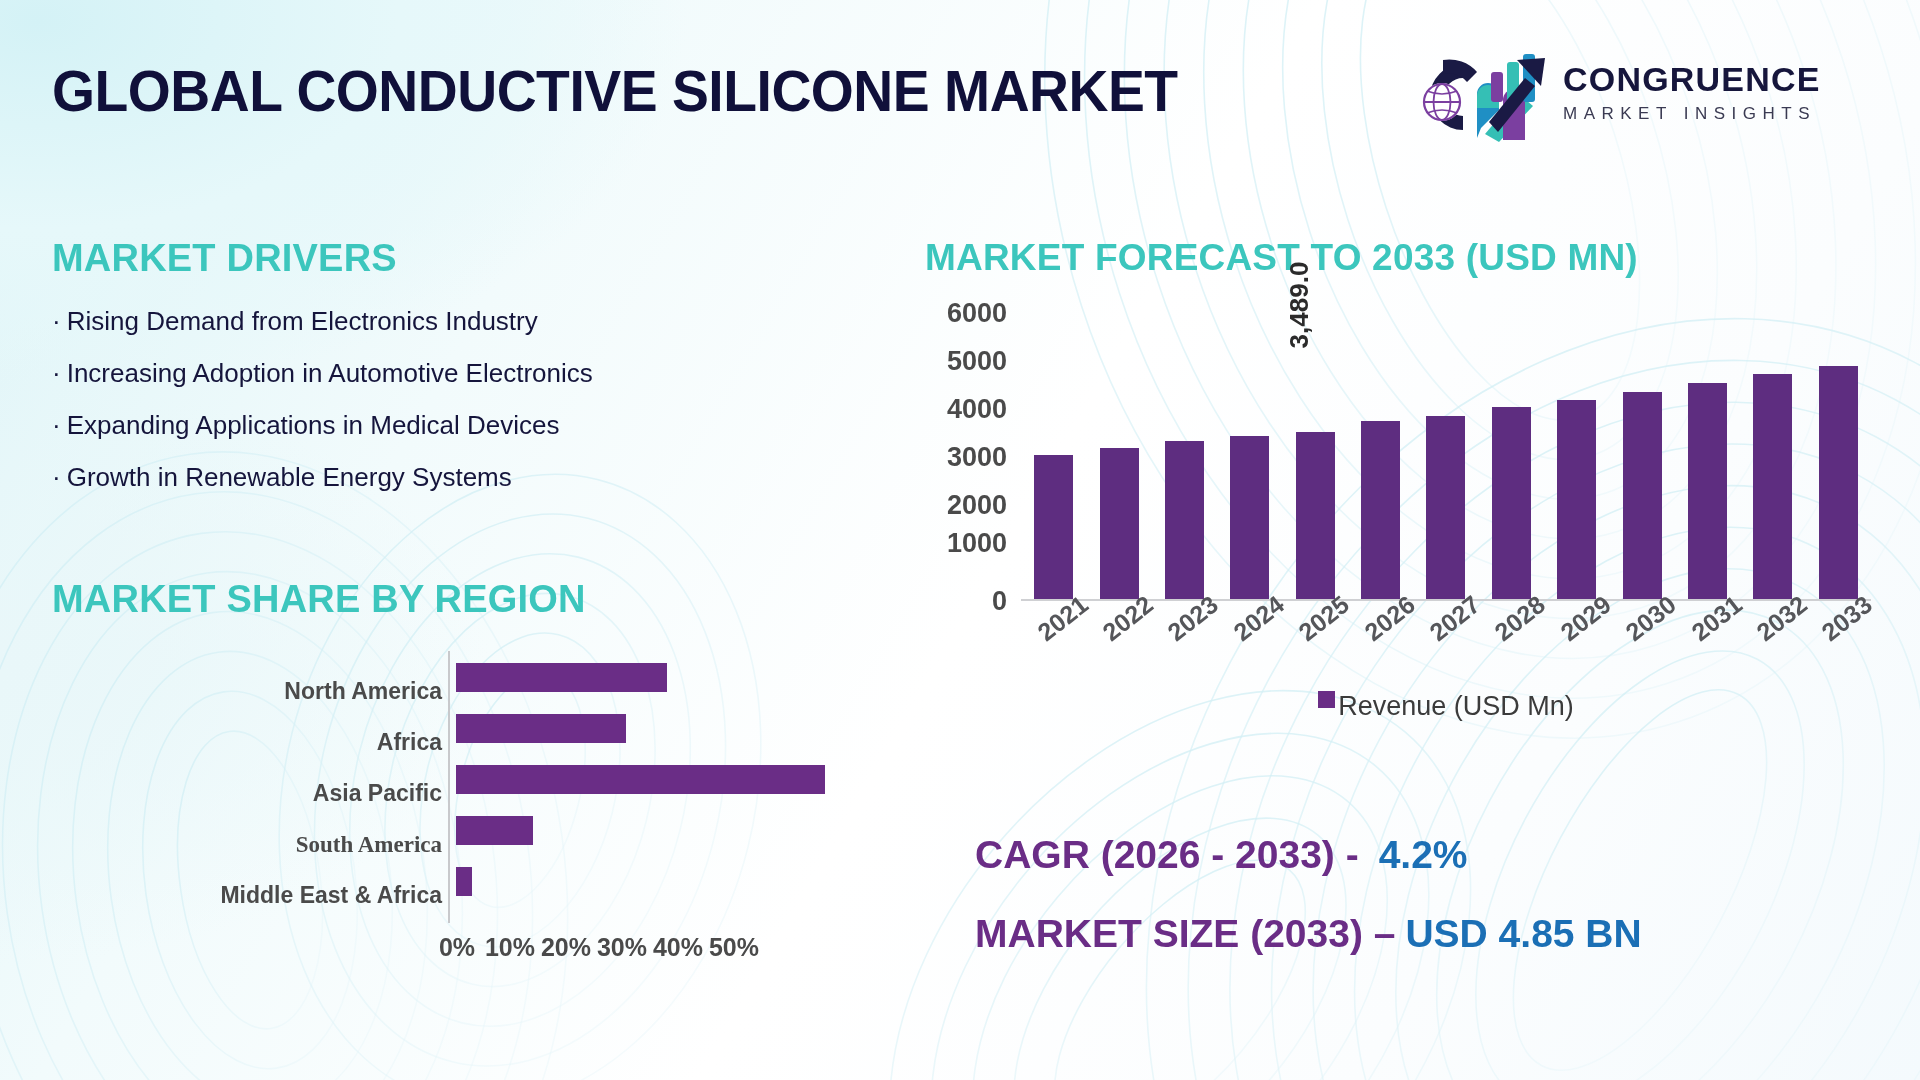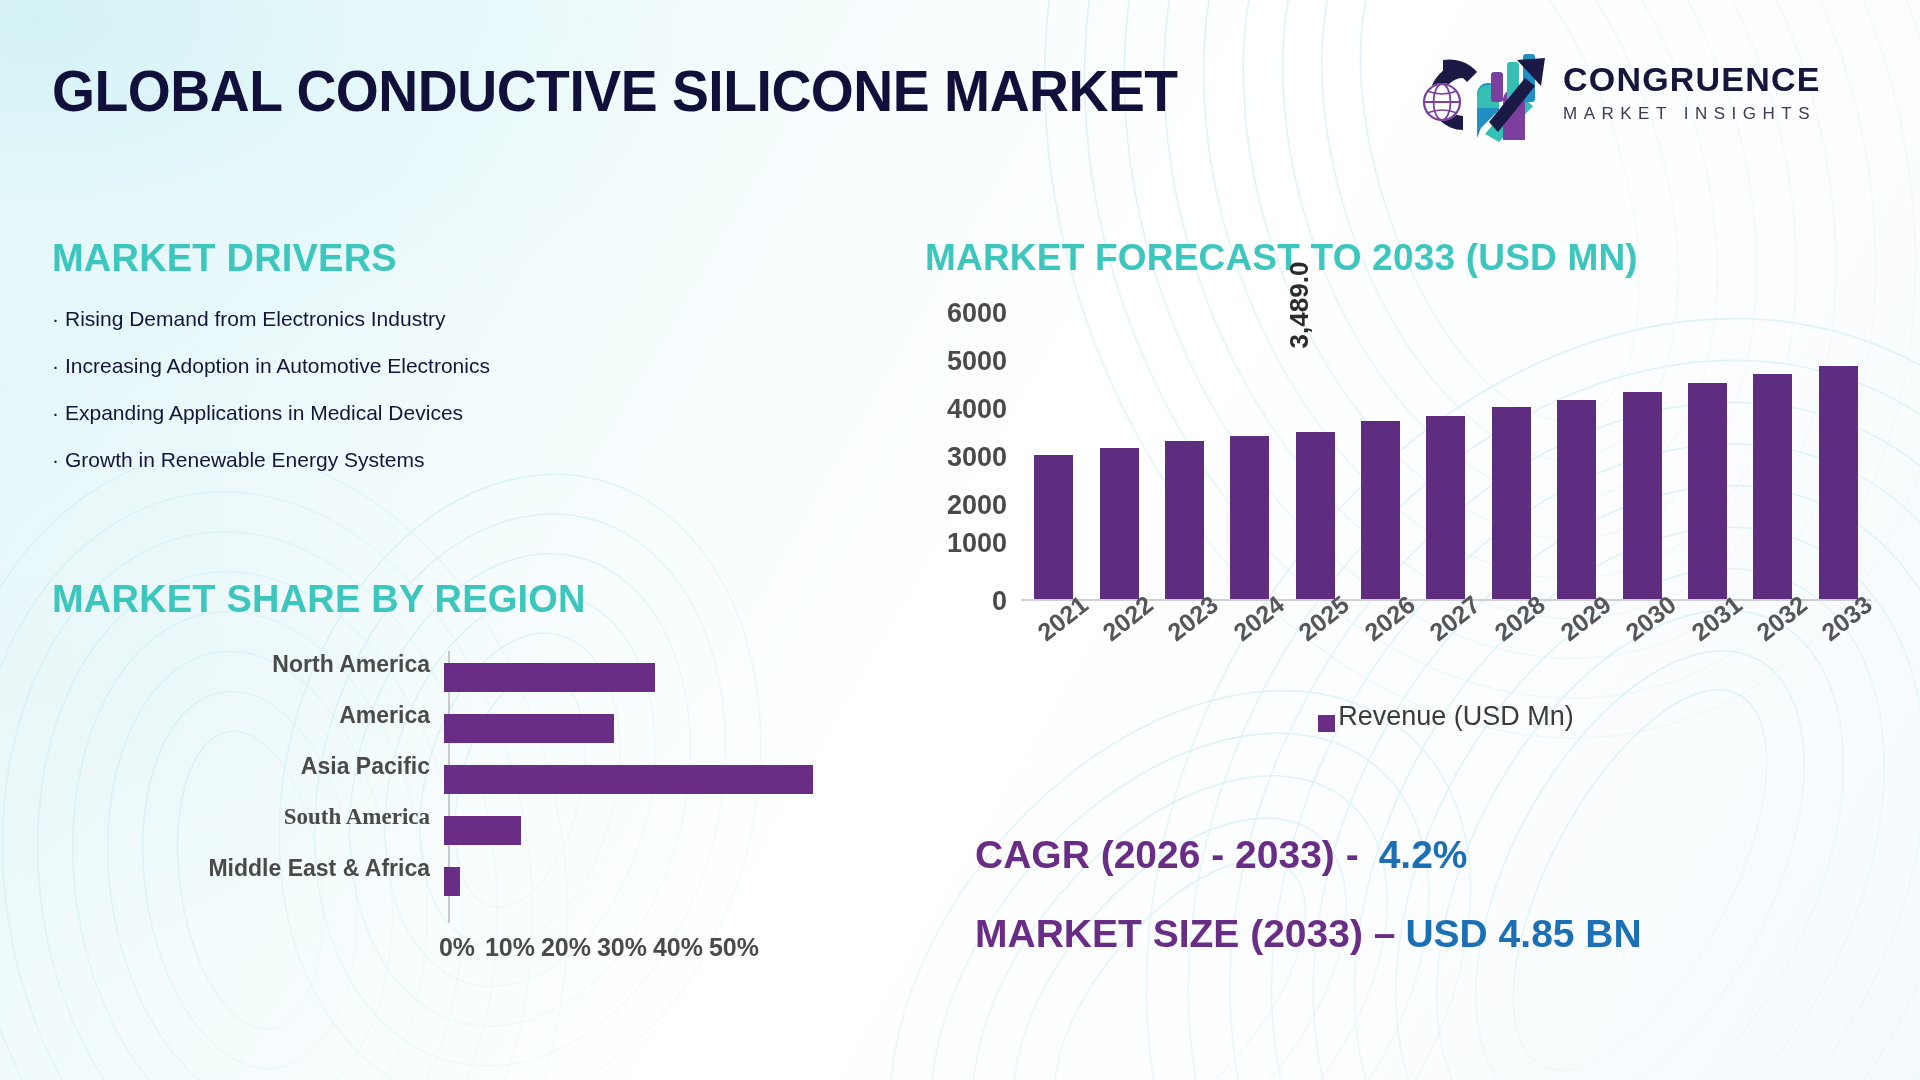--- a/index.html
+++ b/index.html
@@ -45,36 +45,36 @@
   .section-heading {
     font-size:36px; font-weight:bold; color:#3cc6bd;
     letter-spacing:0.2px; white-space:nowrap;
   }
 
   
   #drivers { position:absolute; left:52px; top:237px; }
   #drivers-heading { font-size:38px; }
   #drivers-list { margin-top:28px; }
   .driver-item {
-    font-size:21px; color:#15153c; line-height:1;
+    font-size:26px; color:#15153c; line-height:1;
     margin-bottom:26px; white-space:nowrap;
   }
   .driver-bullet { color:#15153c; margin-right:6px; }
 
   
   #share { position:absolute; left:52px; top:578px; width:810px; }
   #share-heading { font-size:38px; }
   #share-chart { position:relative; margin-top:30px; width:810px; height:300px; }
   #share-axis {
     position:absolute; left:396px; top:0; width:2px; height:272px;
     background:#c8c9cc;
   }
   .share-row {
-    position:absolute; left:0; width:810px; height:54px;
-    display:flex; align-items:flex-start;
+    position:absolute; left:12px; width:810px; height:54px;
+    display:flex; align-items:flex-end;
   }
   .share-label {
     width:390px; text-align:right; padding-right:12px;
     font-size:23px; font-weight:bold; color:#4a4a4a; white-space:nowrap;
   }
   .share-bar-wrap { position:relative; width:415px; height:54px; }
   .share-bar {
     position:absolute; left:2px; top:12px; height:29px;
     background:#6a2d86;
   }
@@ -117,21 +117,21 @@
     white-space:nowrap;
   }
   .fc-xlabel {
     position:absolute; top:296px; width:66px; text-align:center;
     font-size:25px; font-weight:bold; color:#55565a;
     transform-origin:center top;
     transform:rotate(-38deg);
   }
   #fc-legend {
     position:absolute; left:96px; top:380px; width:850px;
-    display:flex; justify-content:center; align-items:flex-end; gap:3px;margin-top:10px;
+    display:flex; justify-content:center; align-items:flex-start; gap:3px;
   }
   #fc-legend-swatch { width:17px; height:17px; background:#6a2d86; }
   #fc-legend-label { font-size:27px; color:#3b3b3b; }
 
   
   #stats { position:absolute; left:975px; top:835px; }
   .stat-line { white-space:nowrap; line-height:1; margin-bottom:40px; }
   .stat-key { font-size:39px; font-weight:bold; color:#6a2d86; }
   .stat-val { font-size:39px; font-weight:bold; color:#1b6fb5;text-align:right; }
   .stat-gap { display:inline-block; width:20px; }
@@ -262,21 +262,21 @@
     <div id="share-chart">
       <div id="share-axis"></div>
       <div id="share-rows">
           <div class="share-row" style="top: 0px;">
             <div class="share-label">North America</div>
             <div class="share-bar-wrap">
               <div class="share-bar" style="width: 210.6px; background: rgb(106, 45, 134);"></div>
             </div>
           </div>
           <div class="share-row" style="top: 51px;">
-            <div class="share-label">America</div>
+            <div class="share-label">Africa</div>
             <div class="share-bar-wrap">
               <div class="share-bar" style="width: 170.1px; background: rgb(106, 45, 134);"></div>
             </div>
           </div>
           <div class="share-row" style="top: 102px;">
             <div class="share-label">Asia Pacific</div>
             <div class="share-bar-wrap">
               <div class="share-bar" style="width: 368.55px; background: rgb(106, 45, 134);"></div>
             </div>
           </div>

